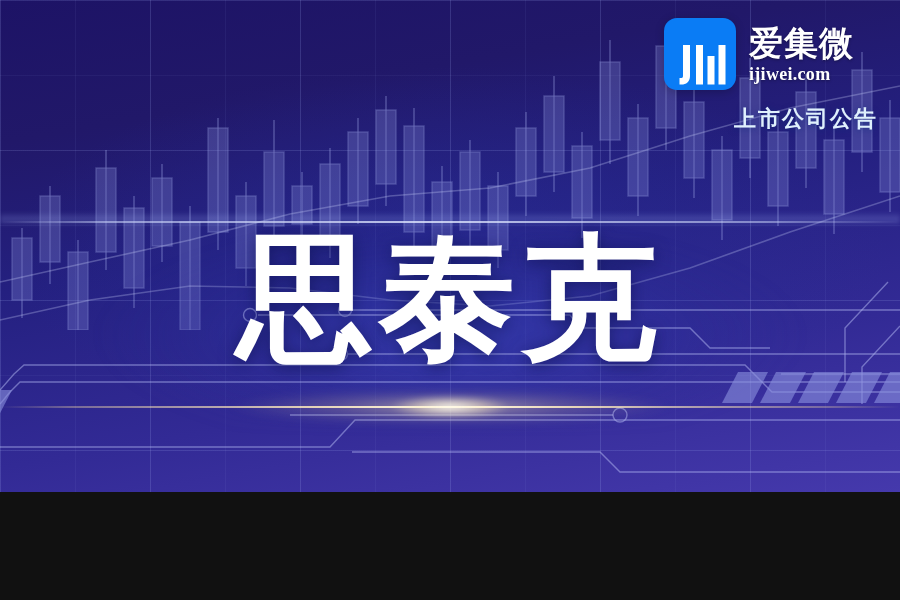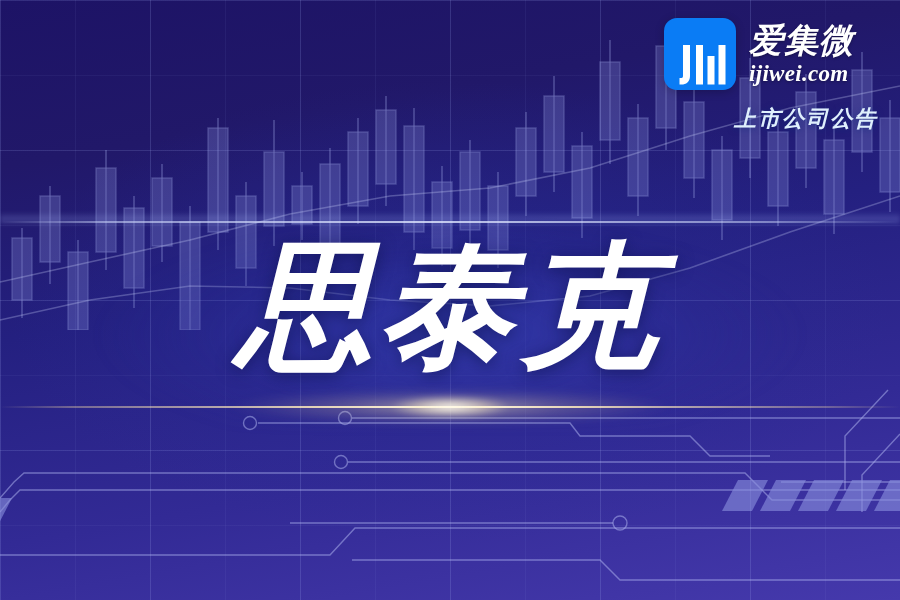--- a/index.html
+++ b/index.html
@@ -6,27 +6,26 @@
   html, body {
     margin: 0;
     padding: 0;
     background: #111;
   }
   * { box-sizing: border-box; }
 
   .banner {
     position: relative;
     width: 900px;
-    height: 600px;
+    height: 492px;
     overflow: hidden;
     font-family: "Liberation Sans", "DejaVu Sans", sans-serif;
     background:
       radial-gradient(ellipse 70% 55% at 50% 52%, rgba(40,45,150,0.55) 0%, rgba(30,28,110,0.0) 70%),
       linear-gradient(170deg, #1d1366 0%, #211869 22%, #242080 45%, #322a95 72%, #4539ac 100%);
-    font-style: italic;
   }
 
   
   .grid {
     position: absolute;
     inset: 0;
     background-image:
       linear-gradient(to right, rgba(150,160,230,0.10) 1px, transparent 1px),
       linear-gradient(to bottom, rgba(150,160,230,0.09) 1px, transparent 1px);
     background-size: 75px 75px;
@@ -174,21 +173,21 @@
   .brand-cn {
     color: #ffffff;
     font-size: 34px;
     font-weight: 700;
     letter-spacing: 1px;
     font-family: "DejaVu Sans", "Liberation Sans", sans-serif;
     text-shadow: 0 1px 3px rgba(0,0,0,0.35);
   }
   .brand-en {
     color: #ffffff;
-    font-size: 23px;
+    font-size: 18px;
     font-weight: 700;
     font-family: "Liberation Serif", "DejaVu Serif", serif;
     letter-spacing: 0.3px;
     margin-top: 5px;
     text-shadow: 0 1px 3px rgba(0,0,0,0.35);
   }
   .logo-sub {
     margin-top: 14px;
     text-align: right;
     color: #dff0fd;
@@ -196,21 +195,21 @@
     font-weight: 700;
     letter-spacing: 2px;
     font-family: "DejaVu Sans", "Liberation Sans", sans-serif;
     text-shadow: 0 1px 6px rgba(10,40,120,0.6);
   }
 
   
   .title-wrap {
     position: absolute;
     left: 0;
-    top: 238px;
+    top: 230px;
     width: 900px;
     text-align: center;
   }
   .main-title {
     display: inline-block;
     color: #ffffff;
     font-size: 136px;
     font-weight: 700;
     line-height: 1;
     letter-spacing: 6px;

